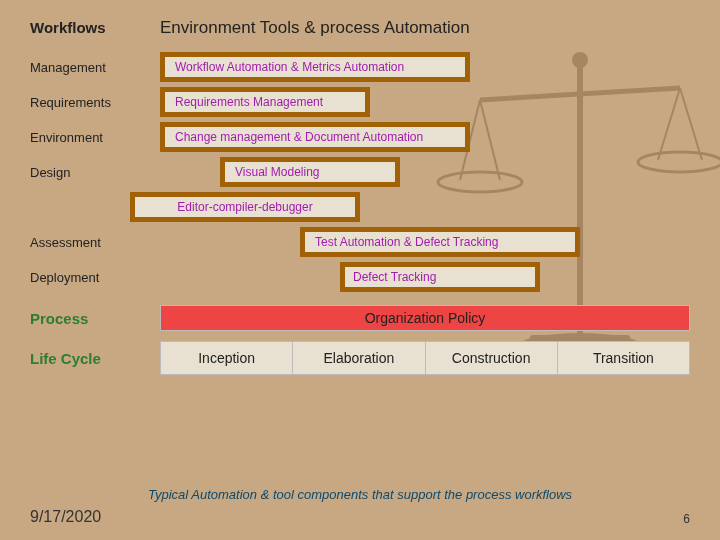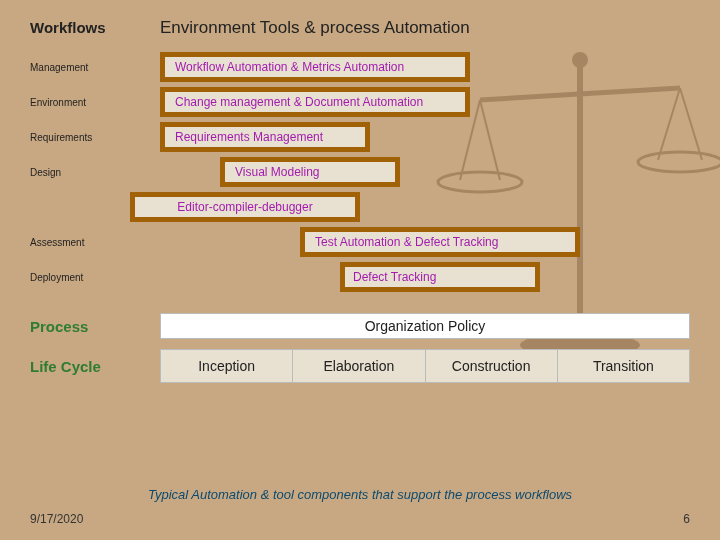--- a/index.html
+++ b/index.html
@@ -46,21 +46,21 @@
       gap: 5px;
     }
 
     .row {
       display: flex;
       align-items: center;
       min-height: 24px;
     }
 
     .row-label {
-      font-size: 10px;
+      font-size: 13px;
       color: #222;
       min-width: 130px;
       font-weight: normal;
     }
 
     .row-label.green {
       color: #2e7d32;
       font-weight: bold;
       font-size: 15px;
     }
@@ -102,21 +102,21 @@
       width: 280px;
     }
     .bar-defect {
       margin-left: 180px;
       width: 200px;
       padding-left: 8px;
     }
 
     
     .process-bar {
-      background: #ffffff;
+      background: #ef4444;
       border: 1px solid #bbb;
       padding: 4px 0;
       font-size: 14px;
       color: #222;
       text-align: center;
       flex: 1;
     }
 
     
     .lifecycle-cells {
@@ -148,21 +148,21 @@
       color: #0c4a6e;
       font-style: italic;
       white-space: nowrap;
       text-align: right;
     }
 
     .footer-page {
       position: absolute;
       bottom: 14px;
       left: 30px;
-      font-size: 12px;
+      font-size: 16px;
       color: #333;
     }
 
     .footer-num {
       position: absolute;
       bottom: 14px;
       right: 30px;
       font-size: 12px;
       color: #333;
     }
@@ -172,21 +172,21 @@
       position: absolute;
       right: -20px;
       top: 20px;
       width: 320px;
       height: 380px;
       opacity: 0.3;
       pointer-events: none;
     }
 
     .process-row {
-      margin-top: 16px;
+      margin-top: 8px;
     }
     .lifecycle-row {
       margin-top: 5px;
     }
   </style>
 </head>
 <body>
 
 <svg class="scale-svg" viewBox="0 0 300 380" xmlns="http://www.w3.org/2000/svg">
 
@@ -218,27 +218,27 @@
   </div>
 
   <div class="content-area">
 
     <div class="row">
       <span class="row-label">Management</span>
       <div class="bar bar-workflow-auto">Workflow Automation &amp; Metrics Automation</div>
     </div>
 
     <div class="row">
+      <span class="row-label">Requirements</span>
+      <div class="bar bar-req-mgmt">Requirements Management</div>
+    </div>
+
+    <div class="row">
       <span class="row-label">Environment</span>
       <div class="bar bar-change-mgmt">Change management &amp; Document Automation</div>
-    </div>
-
-    <div class="row">
-      <span class="row-label">Requirements</span>
-      <div class="bar bar-req-mgmt">Requirements Management</div>
     </div>
 
     <div class="row">
       <span class="row-label">Design</span>
       <div class="bar bar-visual">Visual Modeling</div>
     </div>
 
     <div class="row">
       <div class="bar bar-editor">Editor-compiler-debugger</div>
     </div>

